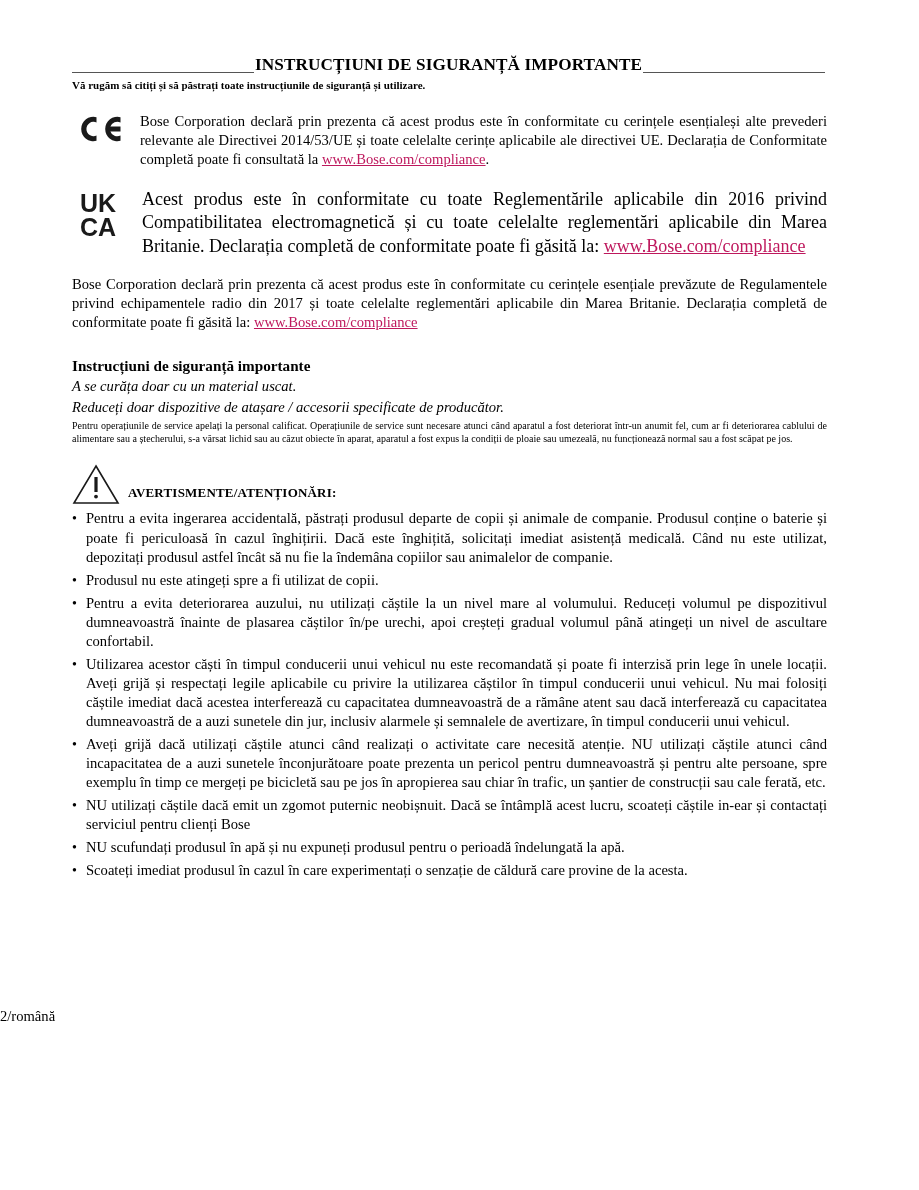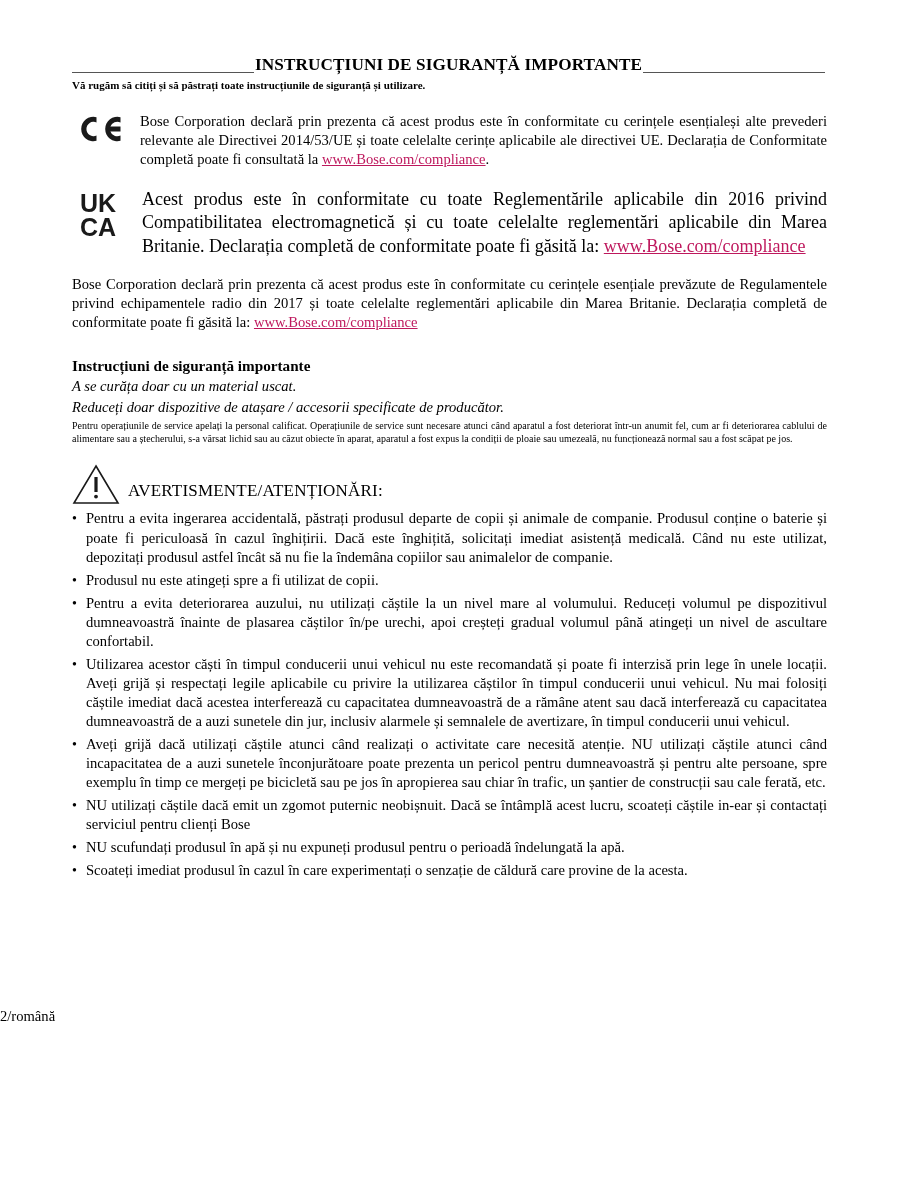--- a/index.html
+++ b/index.html
@@ -121,22 +121,22 @@
     display: flex;
     align-items: flex-end;
     margin-top: 18px;
   }
   .warn-icon {
     flex: 0 0 auto;
     width: 56px;
     line-height: 0;
   }
   .warn-label {
-    font-size: 17px;
-    font-weight: normal;
+    font-size: 13px;
+    font-weight: bold;
     letter-spacing: 0.2px;
     padding-bottom: 4px;
   }
 
   ul.bullets {
     list-style: none;
     margin: 4px 0 0 0;
     padding: 0;
   }
   ul.bullets li {

